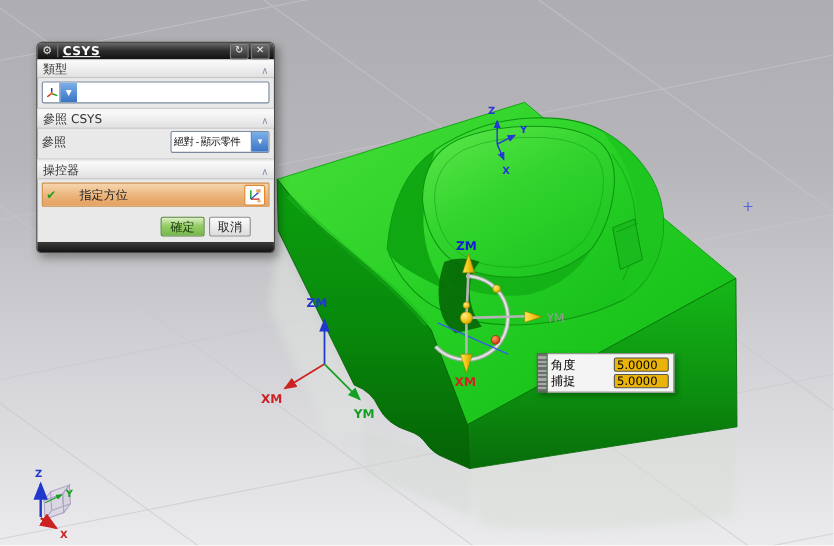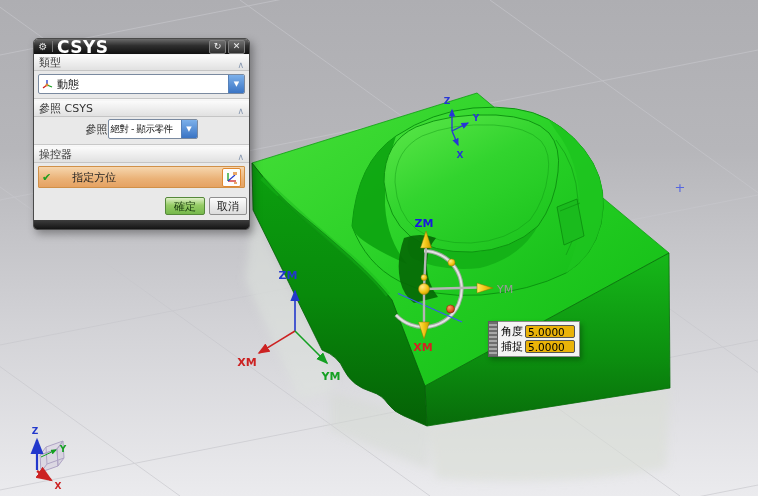--- a/index.html
+++ b/index.html
@@ -17,61 +17,61 @@
     box-shadow:3px 4px 9px rgba(0,0,0,.35); font-size:11px; color:#333;
   }
   .titlebar {
     height:15px; display:flex; align-items:center;
     background:linear-gradient(180deg,#6a6a6a,#2e2e2e 45%,#101010);
     border-radius:4px 4px 0 0; color:#fff; padding:0 2px;
   }
   .titlebar .gear { width:14px; height:13px; display:flex; align-items:center; justify-content:center;
     color:#e0e0e0; font-size:10px; line-height:1; }
   .titlebar .tsep { width:1px; height:11px; background:#777; margin:0 2px; }
-  .titlebar .ttl { flex:1; font-weight:bold; font-size:17px; letter-spacing:.5px; padding-left:2px;text-decoration:underline; }
+  .titlebar .ttl { flex:1; font-weight:bold; font-size:11px; letter-spacing:.5px; padding-left:2px;text-decoration:underline; }
   .tb-btn { width:15px; height:12px; margin-right:2px; display:flex; align-items:center; justify-content:center;
     background:linear-gradient(180deg,#6e6e6e,#2f2f2f); border:1px solid #808080; border-radius:2px;
     color:#f0f0f0; font-size:9px; line-height:1; cursor:default; }
   .sec-hdr { height:15px; display:flex; justify-content:space-between; align-items:flex-end;
     padding:0 5px; background:linear-gradient(180deg,#fbfbfb,#e1e1e1);
     border-top:1px solid #f6f6f6; border-bottom:1px solid #c5c5c5; }
   .chev { color:#8898b0; font-size:9px; line-height:1; }
   .dd-row { padding:3px 4px 2px 4px; }
   .dropdown { height:18px; background:#fff; border:1px solid #7a8aa0; border-radius:2px;
     display:flex; align-items:center; overflow:hidden; }
   .dd-text { flex:1; padding-left:3px; color:#111; white-space:nowrap; }
   .dd-btn { width:15px; height:100%; display:flex; align-items:center; justify-content:center;
     background:linear-gradient(180deg,#7cb0ea,#3a74c4); border-left:1px solid #5580b8;
     color:#fff; font-size:7px; line-height:1; }
   .groove { height:1px; background:#c8c8c8; border-bottom:1px solid #f8f8f8; margin:2px 0 0 0; }
-  .ref-row { display:flex; align-items:center; justify-content:center; padding:2px 4px 3px 4px; }
+  .ref-row { display:flex; align-items:center; justify-content:space-between; padding:2px 4px 3px 4px;font-family:Liberation Serif, serif; }
   .ref-row .dropdown { width:88px; }
   .ref-row .dd-text { font-size:9.5px; letter-spacing:-0.5px; padding-left:2px; }
   .orange-row { margin:3px 4px; height:20px; display:flex; align-items:center; padding:0 3px;
     background:linear-gradient(180deg,#f6d6ae,#eab176 60%,#e5a262);
     border:1px solid #d09048; border-radius:1px; }
   .orange-row .chk { color:#1e9e1e; font-weight:bold; font-size:11px; }
   .orange-row .lbl { margin-left:21px; color:#222; }
   .orange-row .sp { flex:1; }
   .icon-btn { width:17px; height:17px; background:#fdfdfd; border:1px solid #e08830; border-radius:2px;
     display:flex; align-items:center; justify-content:center; }
-  .btn-row { display:flex; justify-content:flex-end; gap:4px; padding:6px 2px 4px 5px;margin-left:20px; }
+  .btn-row { display:flex; justify-content:flex-end; gap:4px; padding:6px 21px 4px 5px;margin-left:20px; }
   .btn { height:16px; border-radius:2px; display:flex; align-items:center; justify-content:center; font-size:11px; }
   .btn-ok { width:38px; background:linear-gradient(180deg,#dff0c8,#96cc66 45%,#76b84c); border:1px solid #55883a; color:#17380e; }
   .btn-cancel { width:36px; background:linear-gradient(180deg,#fcfcfc,#dcdcdc); border:1px solid #8f8f8f; color:#222; }
   .bottom-strip { height:9px; margin-top:1px; background:linear-gradient(180deg,#3d3d3d,#141414);
     border-radius:0 0 3px 3px; }
 
   
   .angle-box { position:absolute; left:488px; top:321px; display:flex;
     box-shadow:2px 3px 5px rgba(0,0,0,.28); }
   .grip { width:8px; background:repeating-linear-gradient(0deg,#6e6e6e 0 2px,#a8a8a8 2px 4px);
     border:1px solid #5e5e5e; }
   .abox { background:#f4f4f4; border:1px solid #8a8a8a; border-left:none; padding:2px 4px 2px 3px; }
-  .arow { display:flex; align-items:center; height:15px; }
+  .arow { display:flex; align-items:center; height:15px;gap:33px; }
   .arow .albl { font-size:11px; color:#000; margin-right:2px; white-space:nowrap; }
   .arow input { width:46px; height:11px; font-size:10.5px; font-family:"DejaVu Sans",sans-serif;
     border:1px solid #555; border-radius:2px; background:#eab308; padding:0 0 0 2px; color:#000; }
 </style>
 </head>
 <body>
 
 <div class="stage">
 
 <svg class="scene" width="758" height="496" viewBox="0 0 758 496">
@@ -276,21 +276,20 @@
     <span class="chev">∧</span>
   </div>
   <div class="dd-row">
     <div class="dropdown">
       <svg width="13" height="13" style="margin-left:2px">
         <line x1="6" y1="2" x2="6" y2="7" stroke="#2238cc" stroke-width="1.3"></line>
         <line x1="6" y1="7" x2="2" y2="10" stroke="#cc2222" stroke-width="1.3"></line>
         <line x1="6" y1="7" x2="11" y2="9" stroke="#14a022" stroke-width="1.3"></line>
         <circle cx="6" cy="7" r="1.4" fill="#e08830"></circle>
       </svg>
-      <span class="dd-text">動態</span>
       <span class="dd-btn">▼</span>
     </div>
   </div>
   <div class="groove"></div>
 
   <div class="sec-hdr">
     <span>參照 CSYS</span>
     <span class="chev">∧</span>
   </div>
   <div class="ref-row">

